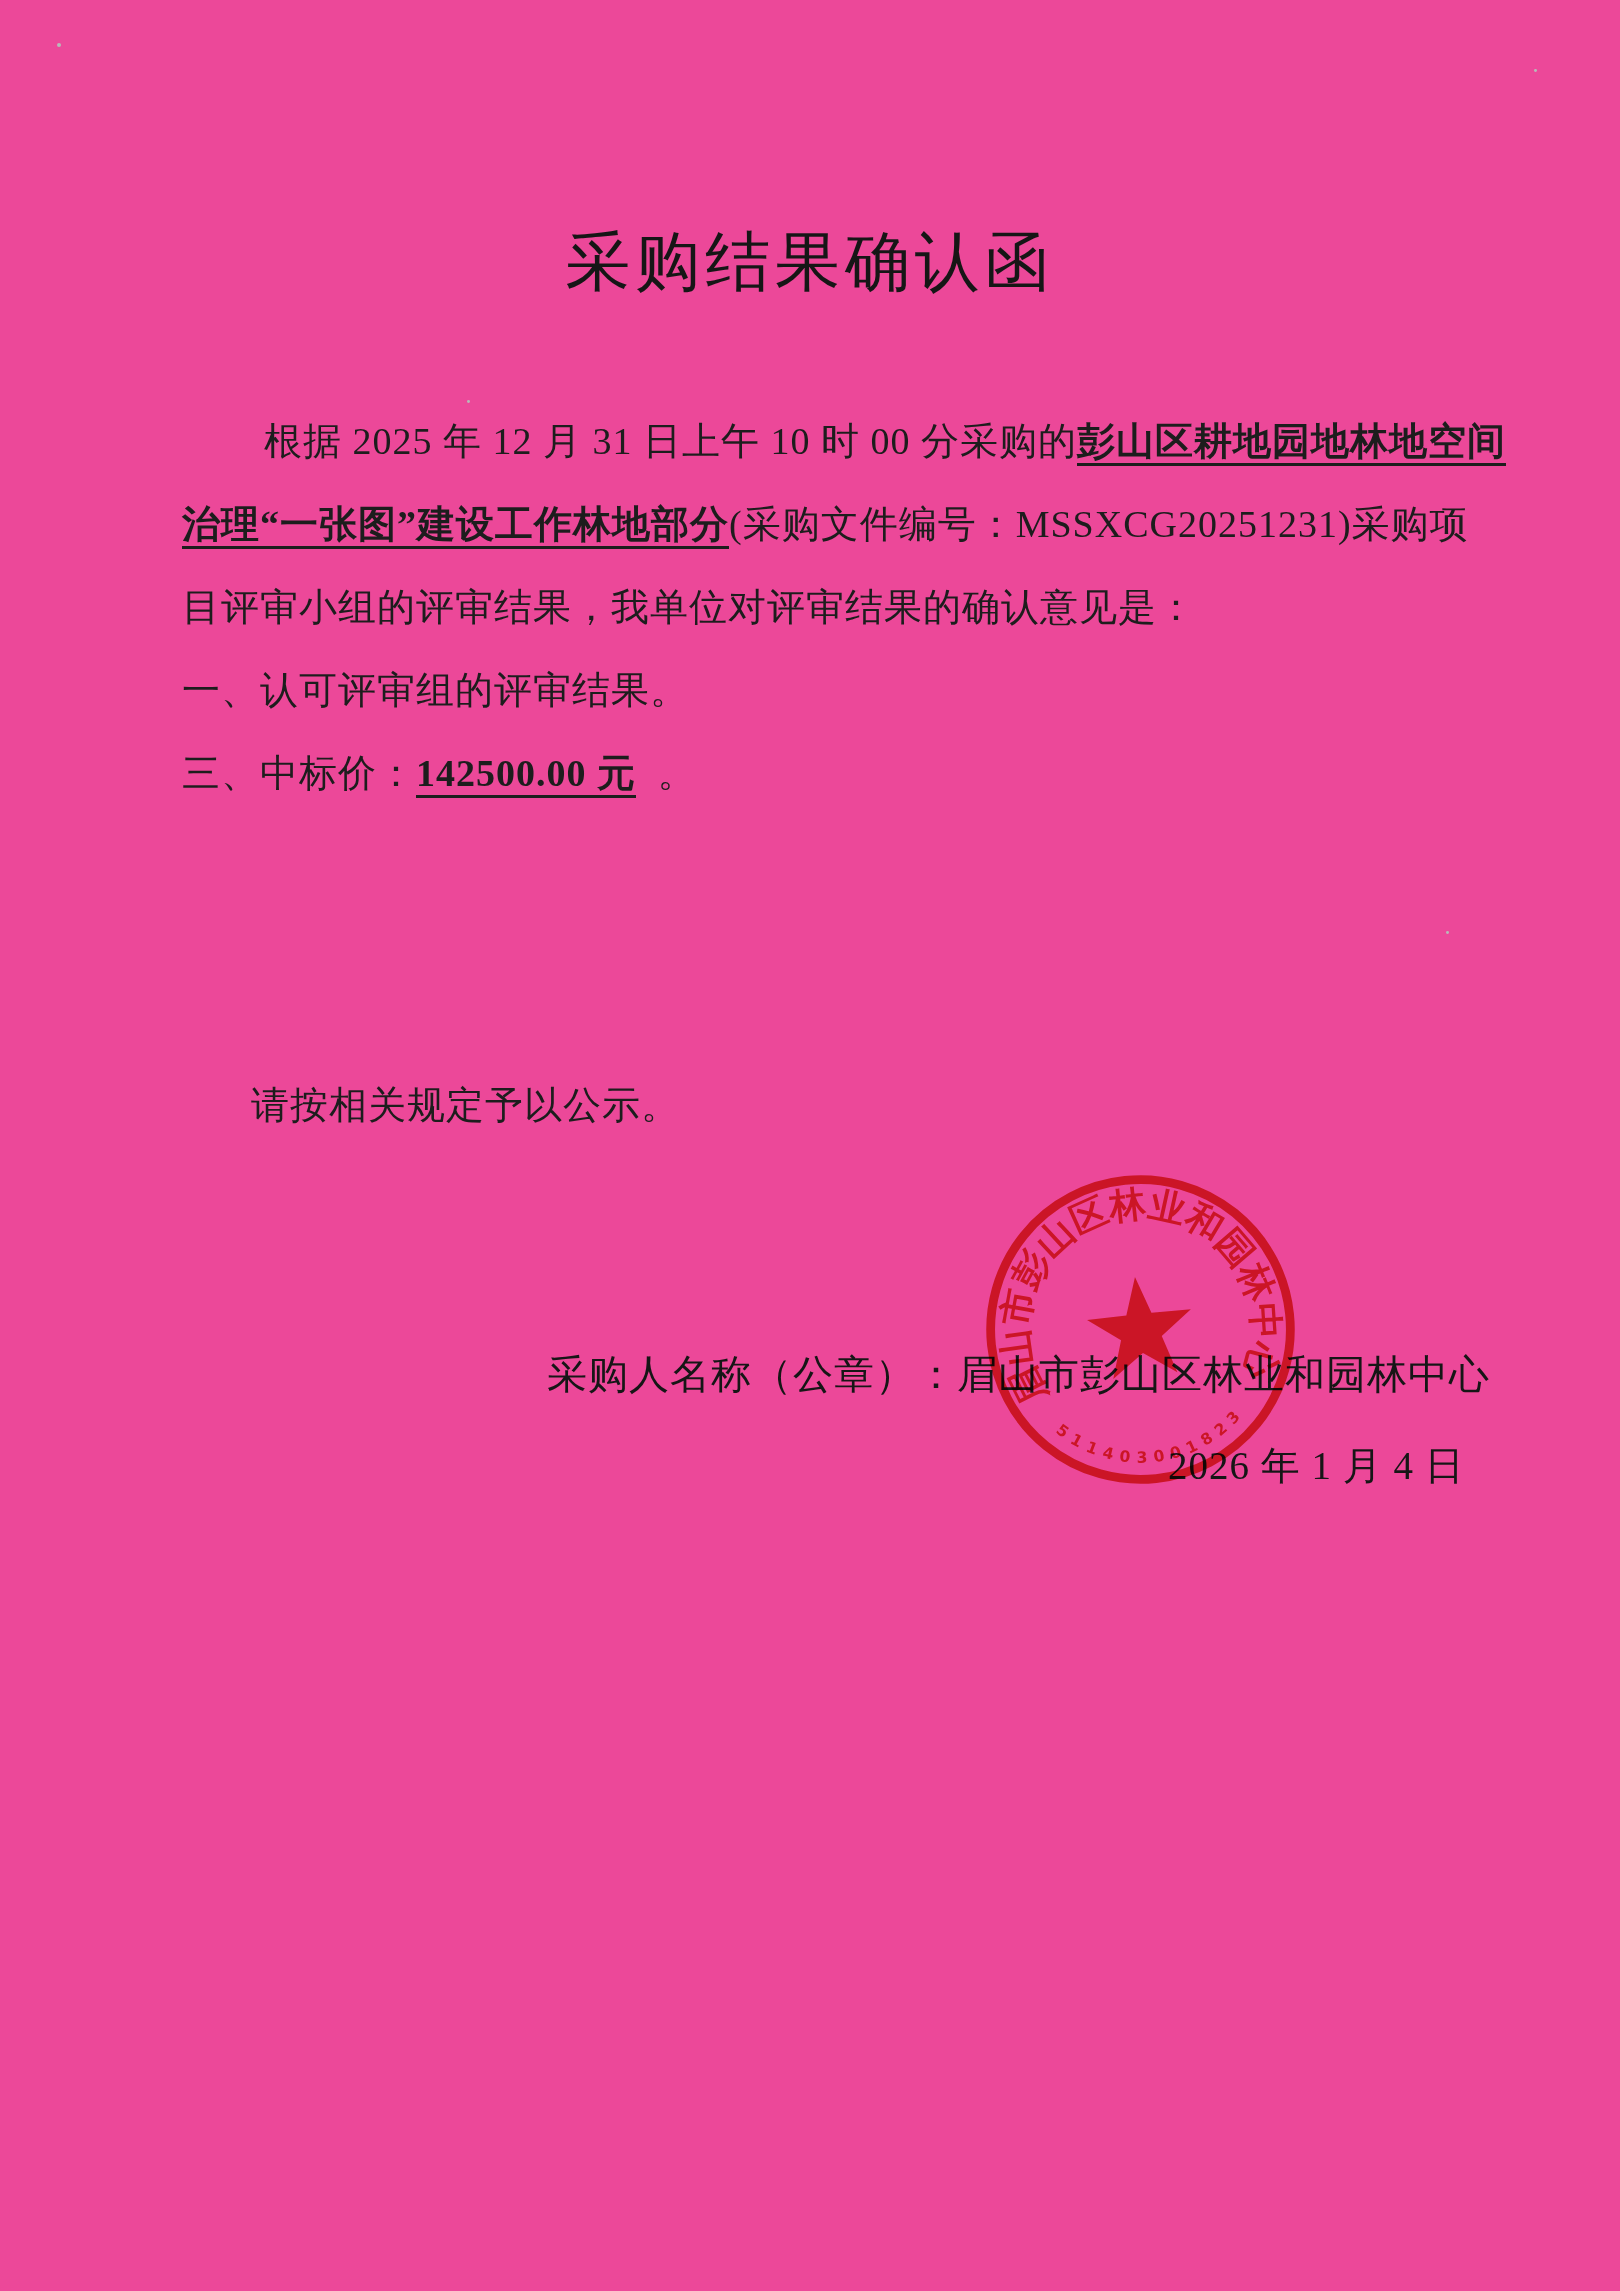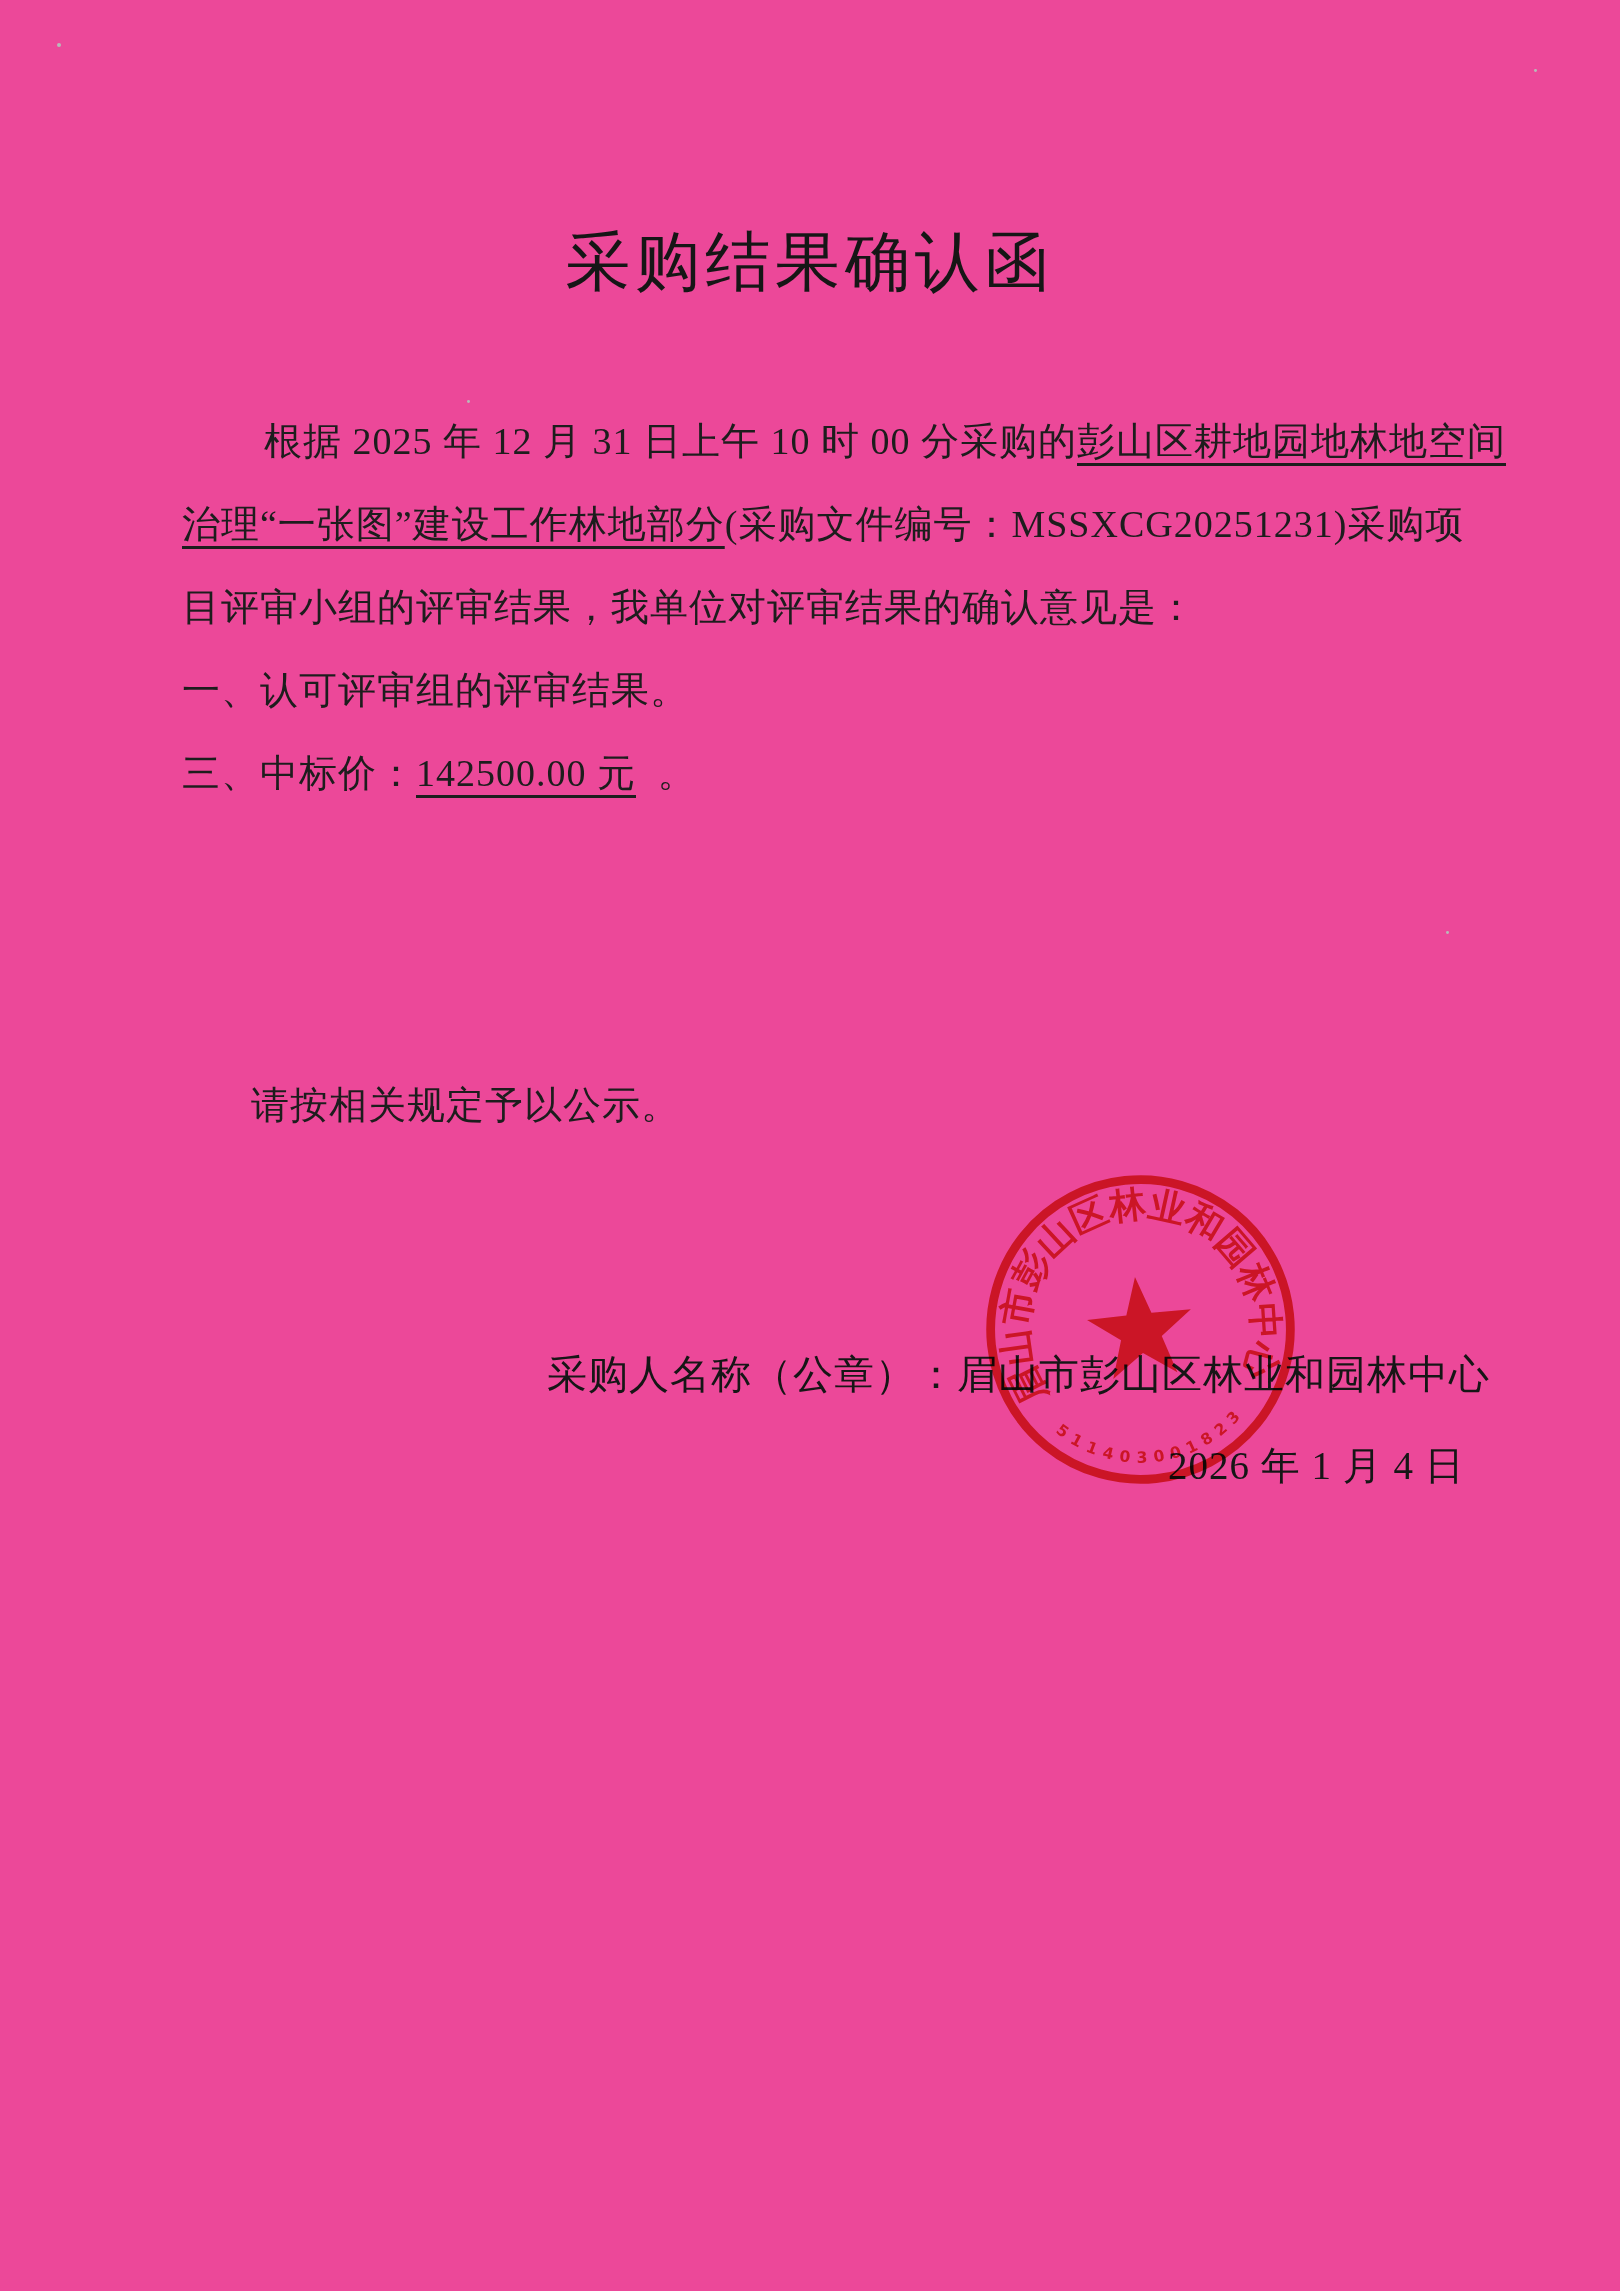--- a/index.html
+++ b/index.html
@@ -38,20 +38,21 @@
     letter-spacing: 1px;
     color: #1d1d1d;
   }
   .body-line { white-space: nowrap; }
   .indent { text-indent: 82px; }
 
   .u {
     text-decoration: underline;
     text-underline-offset: 8.8px;
     text-decoration-thickness: 2.5px;
+    font-weight: bold;
   }
   .bold { font-weight: 700; }
   .price-underline { padding-right: 13.7px; }
   .period-gap { margin-left: 7.8px; }
 
   .notice-line {
     position: absolute;
     top: 1080px;
     left: 182px;
     font-size: 38px;

